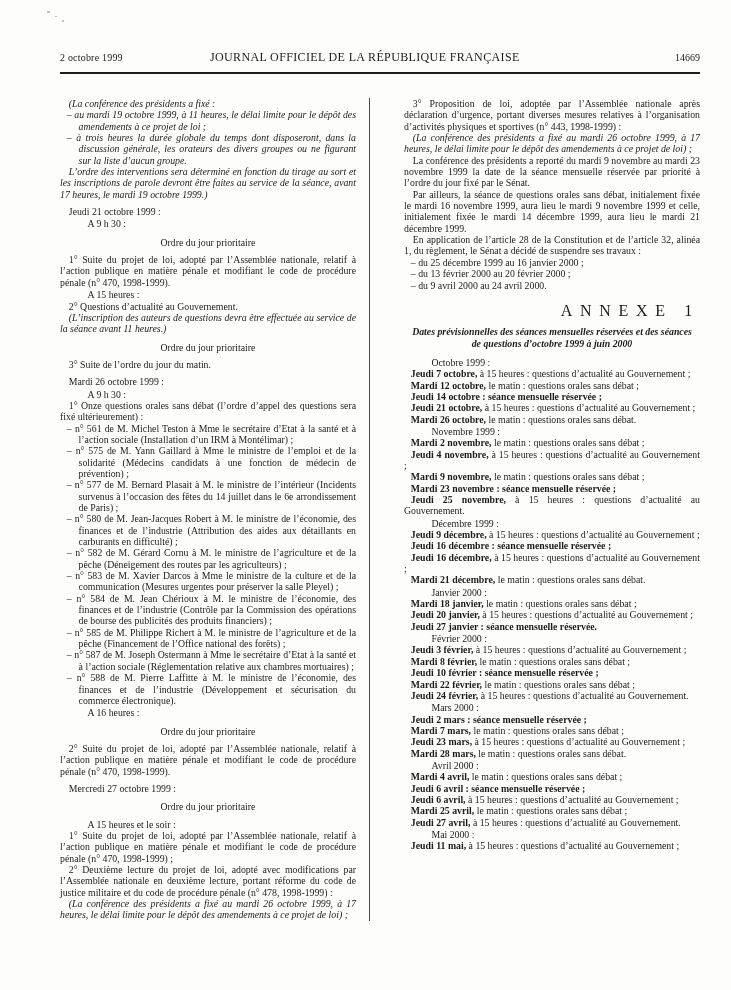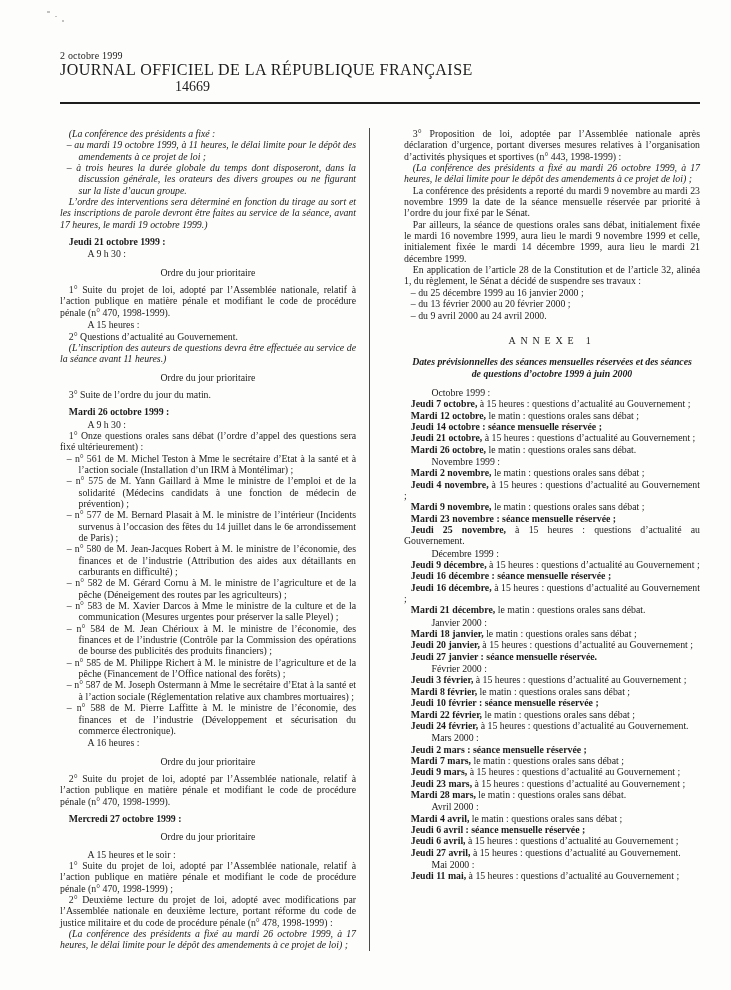--- a/index.html
+++ b/index.html
@@ -15,49 +15,48 @@
   #sp1 { left: 47px; top: 11px; width: 3px; height: 2px; }
   #sp2 { left: 62px; top: 20px; width: 2px; height: 2px; }
   #sp3 { left: 55px; top: 16px; width: 2px; height: 1px; }
 
   .page { padding: 50px 31px 0 60px; }
 
   .hdr {
     display: flex; align-items: baseline;
     border-bottom: 2.5px solid #1d1d1d;
     padding-bottom: 7px;
-    flex-direction: column;
   }
   .hdr-date  { width: 150px; font-size: 10px; letter-spacing: .02em; }
-  .hdr-title { flex: 1; font-size: 16px; letter-spacing: .03em; white-space: nowrap; }
-  .hdr-page  { width: 150px; text-align: right; font-size: 14px; }
+  .hdr-title { flex: 1; font-size: 12px; letter-spacing: .03em; white-space: nowrap; }
+  .hdr-page  { width: 150px; text-align: right; font-size: 10px; }
 
   .cols { display: flex; margin-top: 24px; gap: 20px; }
   .col {
     width: 306px;
     font-size: 9.8px;
     line-height: 11.35px;
     text-align: justify;
   }
   .col-left  { padding-right: 13px; border-right: 1px solid #4a4a4a; }
   .col-right { padding-left: 14px; }
 
   .blk { margin: 0; text-indent: .9em; }
   .b { font-weight: bold; }
   .i { }
 
   .it     { font-style: italic; }
   .itdash { font-style: italic; padding-left: 1.9em; text-indent: -1.2em; }
   .dash   { padding-left: 1.9em; text-indent: -1.2em; }
-  .h      { font-weight: bold; margin-top: 6px; margin-bottom: 1px; text-align: left; }
+  .h      { font-weight: normal; margin-top: 6px; margin-bottom: 1px; text-align: left; }
   .time   { text-align: left; text-indent: 2.8em; margin-top: 1px; }
   .ctr    { text-align: center; text-indent: 0; margin: 7px 0 6px; }
   .mois   { text-align: left; text-indent: 2.8em; margin-top: 1px; }
   .entry  { text-indent: .7em; }
-  .annexe { text-align: center; text-indent: 0; letter-spacing: .48em; font-size: 10px; margin: 14px 0 10px; }
+  .annexe { text-align: right; text-indent: 0; letter-spacing: .48em; font-size: 16px; margin: 14px 0 10px; }
   .sub    { text-align: center; text-indent: 0; font-weight: bold; font-style: italic; margin: 0 4px 8px; }
 </style>
 </head>
 <body>
 
 <span class="speck" id="sp1"></span>
 <span class="speck" id="sp2"></span>
 <span class="speck" id="sp3"></span>
 
 <div class="page">
@@ -140,26 +139,26 @@
         <p class="blk entry"><span class="b">Jeudi 27 janvier : séance mensuelle réservée.</span></p>
         <p class="blk mois"><span>Février 2000 :</span></p>
         <p class="blk entry"><span class="b">Jeudi 3 février,</span><span> à </span><span class="i">15 heures :</span><span> questions d’actualité au Gouvernement ;</span></p>
         <p class="blk entry"><span class="b">Mardi 8 février,</span><span> le matin : questions orales sans débat ;</span></p>
         <p class="blk entry"><span class="b">Jeudi 10 février : séance mensuelle réservée ;</span></p>
         <p class="blk entry"><span class="b">Mardi 22 février,</span><span> le matin : questions orales sans débat ;</span></p>
         <p class="blk entry"><span class="b">Jeudi 24 février,</span><span> à </span><span class="i">15 heures :</span><span> questions d’actualité au Gouvernement.</span></p>
         <p class="blk mois"><span>Mars 2000 :</span></p>
         <p class="blk entry"><span class="b">Jeudi 2 mars : séance mensuelle réservée ;</span></p>
         <p class="blk entry"><span class="b">Mardi 7 mars,</span><span> le matin : questions orales sans débat ;</span></p>
-        <p class="blk entry"><span class="b">Jeudi 9 mars,</span><span> à </span><span class="i">15 heures :</span><span> questions d’actualité au Gouvernement ;</span></p>
         <p class="blk entry"><span class="b">Jeudi 23 mars,</span><span> à </span><span class="i">15 heures :</span><span> questions d’actualité au Gouvernement ;</span></p>
         <p class="blk entry"><span class="b">Mardi 28 mars,</span><span> le matin : questions orales sans débat.</span></p>
         <p class="blk mois"><span>Avril 2000 :</span></p>
         <p class="blk entry"><span class="b">Mardi 4 avril,</span><span> le matin : questions orales sans débat ;</span></p>
         <p class="blk entry"><span class="b">Jeudi 6 avril : séance mensuelle réservée ;</span></p>
         <p class="blk entry"><span class="b">Jeudi 6 avril,</span><span> à </span><span class="i">15 heures :</span><span> questions d’actualité au Gouvernement ;</span></p>
+        <p class="blk entry"><span class="b">Mardi 25 avril,</span><span> le matin : questions orales sans débat ;</span></p>
         <p class="blk entry"><span class="b">Jeudi 27 avril,</span><span> à </span><span class="i">15 heures :</span><span> questions d’actualité au Gouvernement.</span></p>
         <p class="blk mois"><span>Mai 2000 :</span></p>
         <p class="blk entry"><span class="b">Jeudi 11 mai,</span><span> à </span><span class="i">15 heures :</span><span> questions d’actualité au Gouvernement ;</span></p>
       </div>
   </div>
 
 </div>
 
 </body></html>

